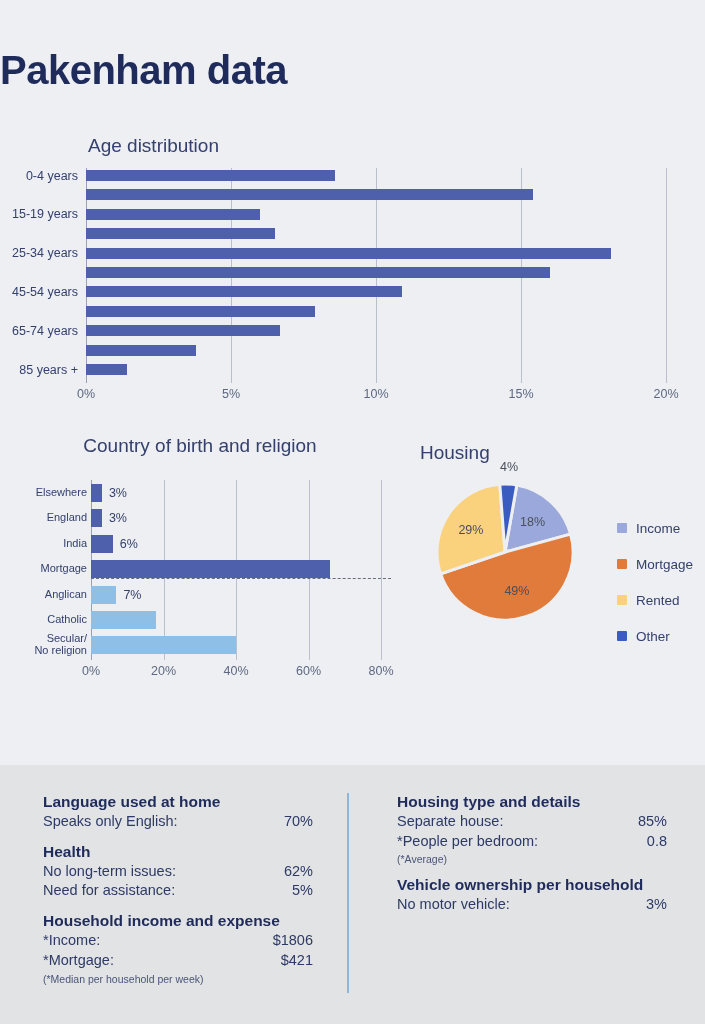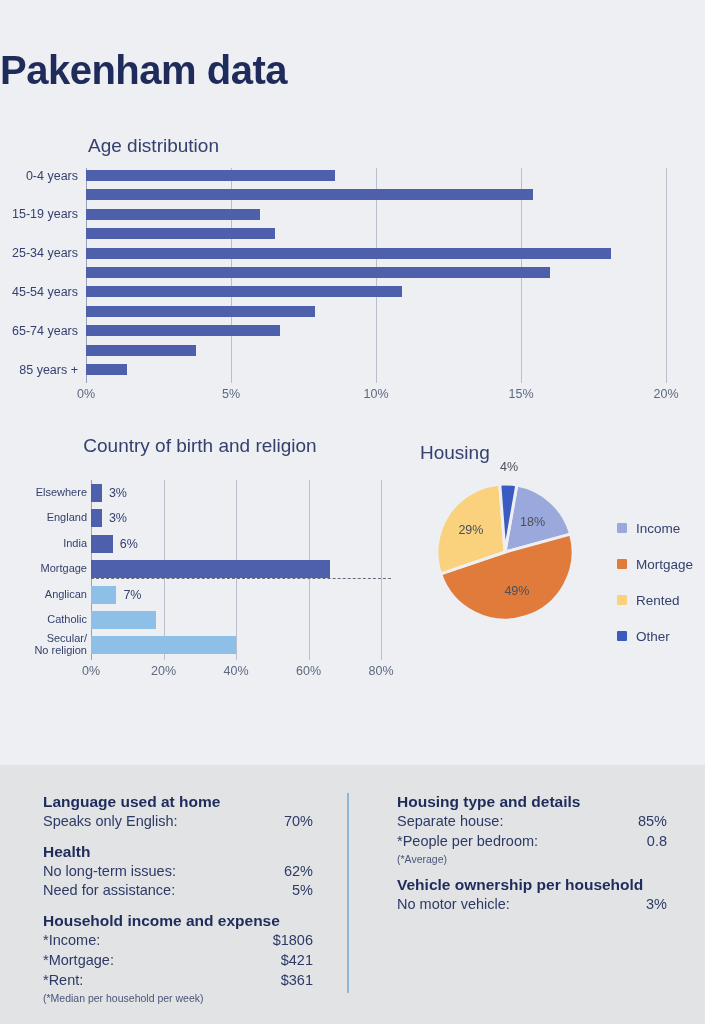--- a/index.html
+++ b/index.html
@@ -259,24 +259,20 @@
       </div>
       <div class="stats-head">Household income and expense</div>
       <div class="stats-row">
         <span>*Income:</span>
         <span>$1806</span>
       </div>
       <div class="stats-row">
         <span>*Mortgage:</span>
         <span>$421</span>
       </div>
-      <div class="stats-row">
-        <span>*Rent:</span>
-        <span>$361</span>
-      </div>
       <div class="stats-note">(*Median per household per week)</div>
     </div>
   <div id="stats-right" class="stats-col">
       <div class="stats-head first">Housing type and details</div>
       <div class="stats-row">
         <span>Separate house:</span>
         <span>85%</span>
       </div>
       <div class="stats-row">
         <span>*People per bedroom:</span>

